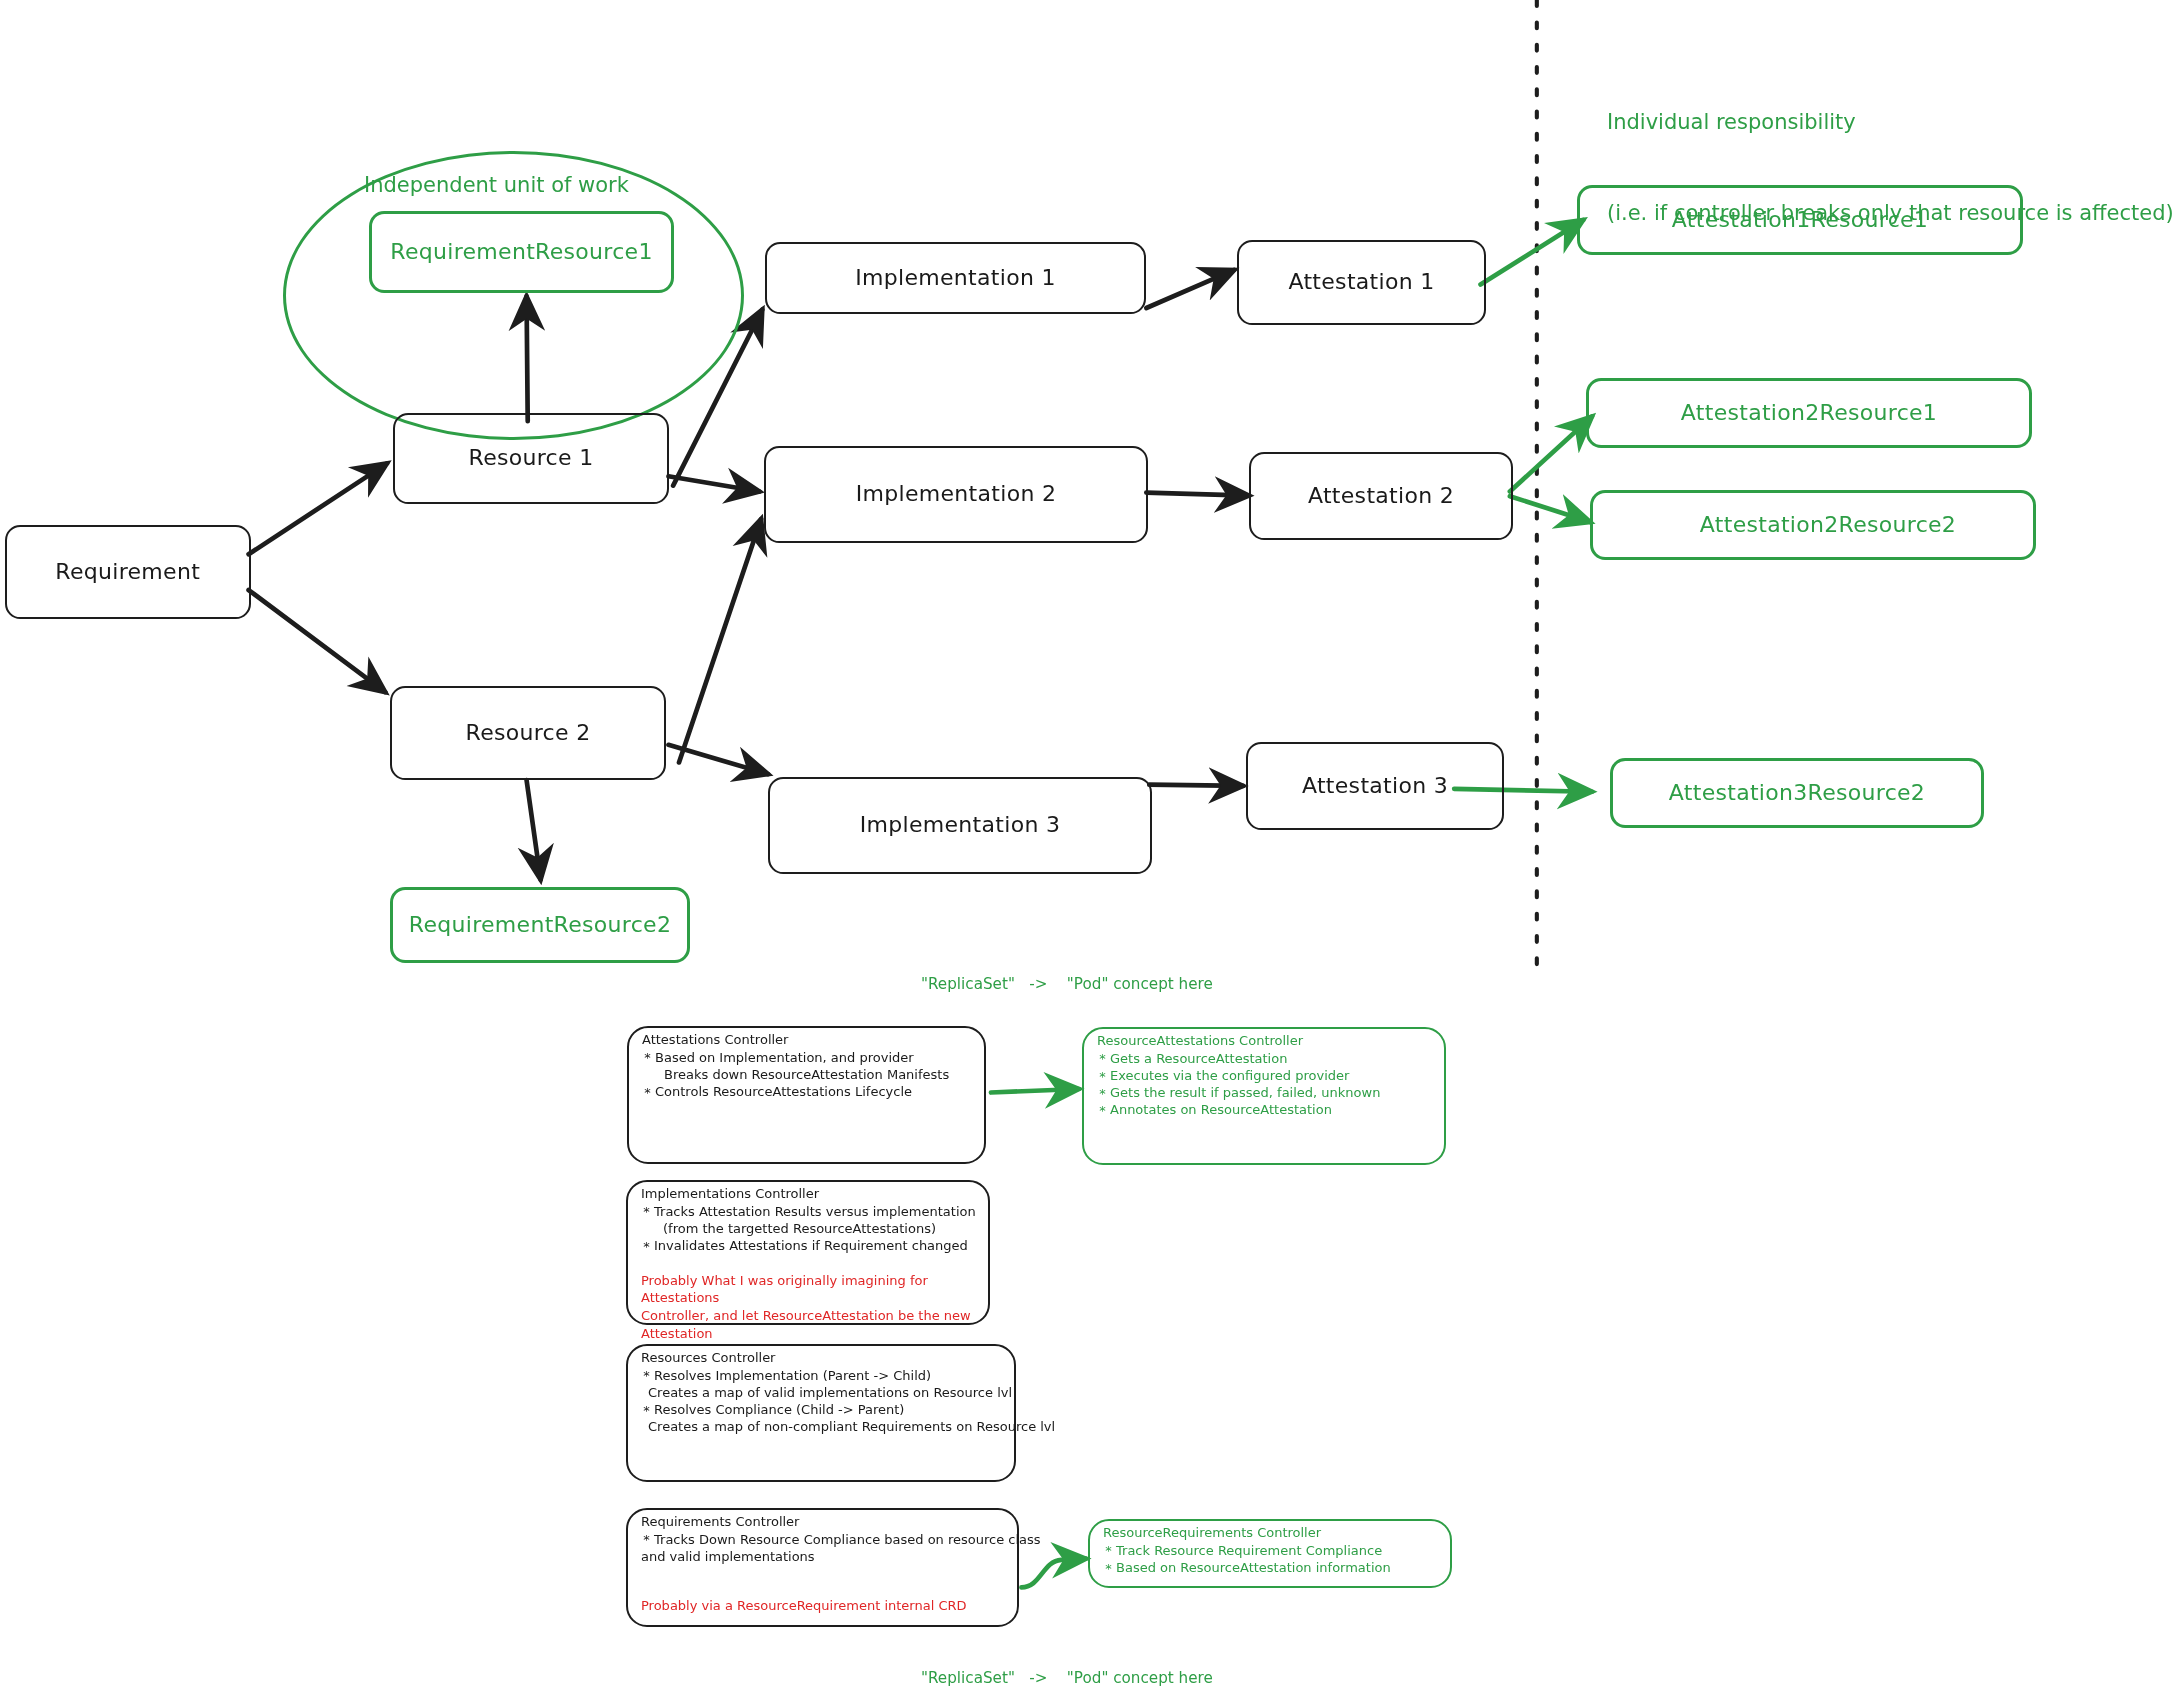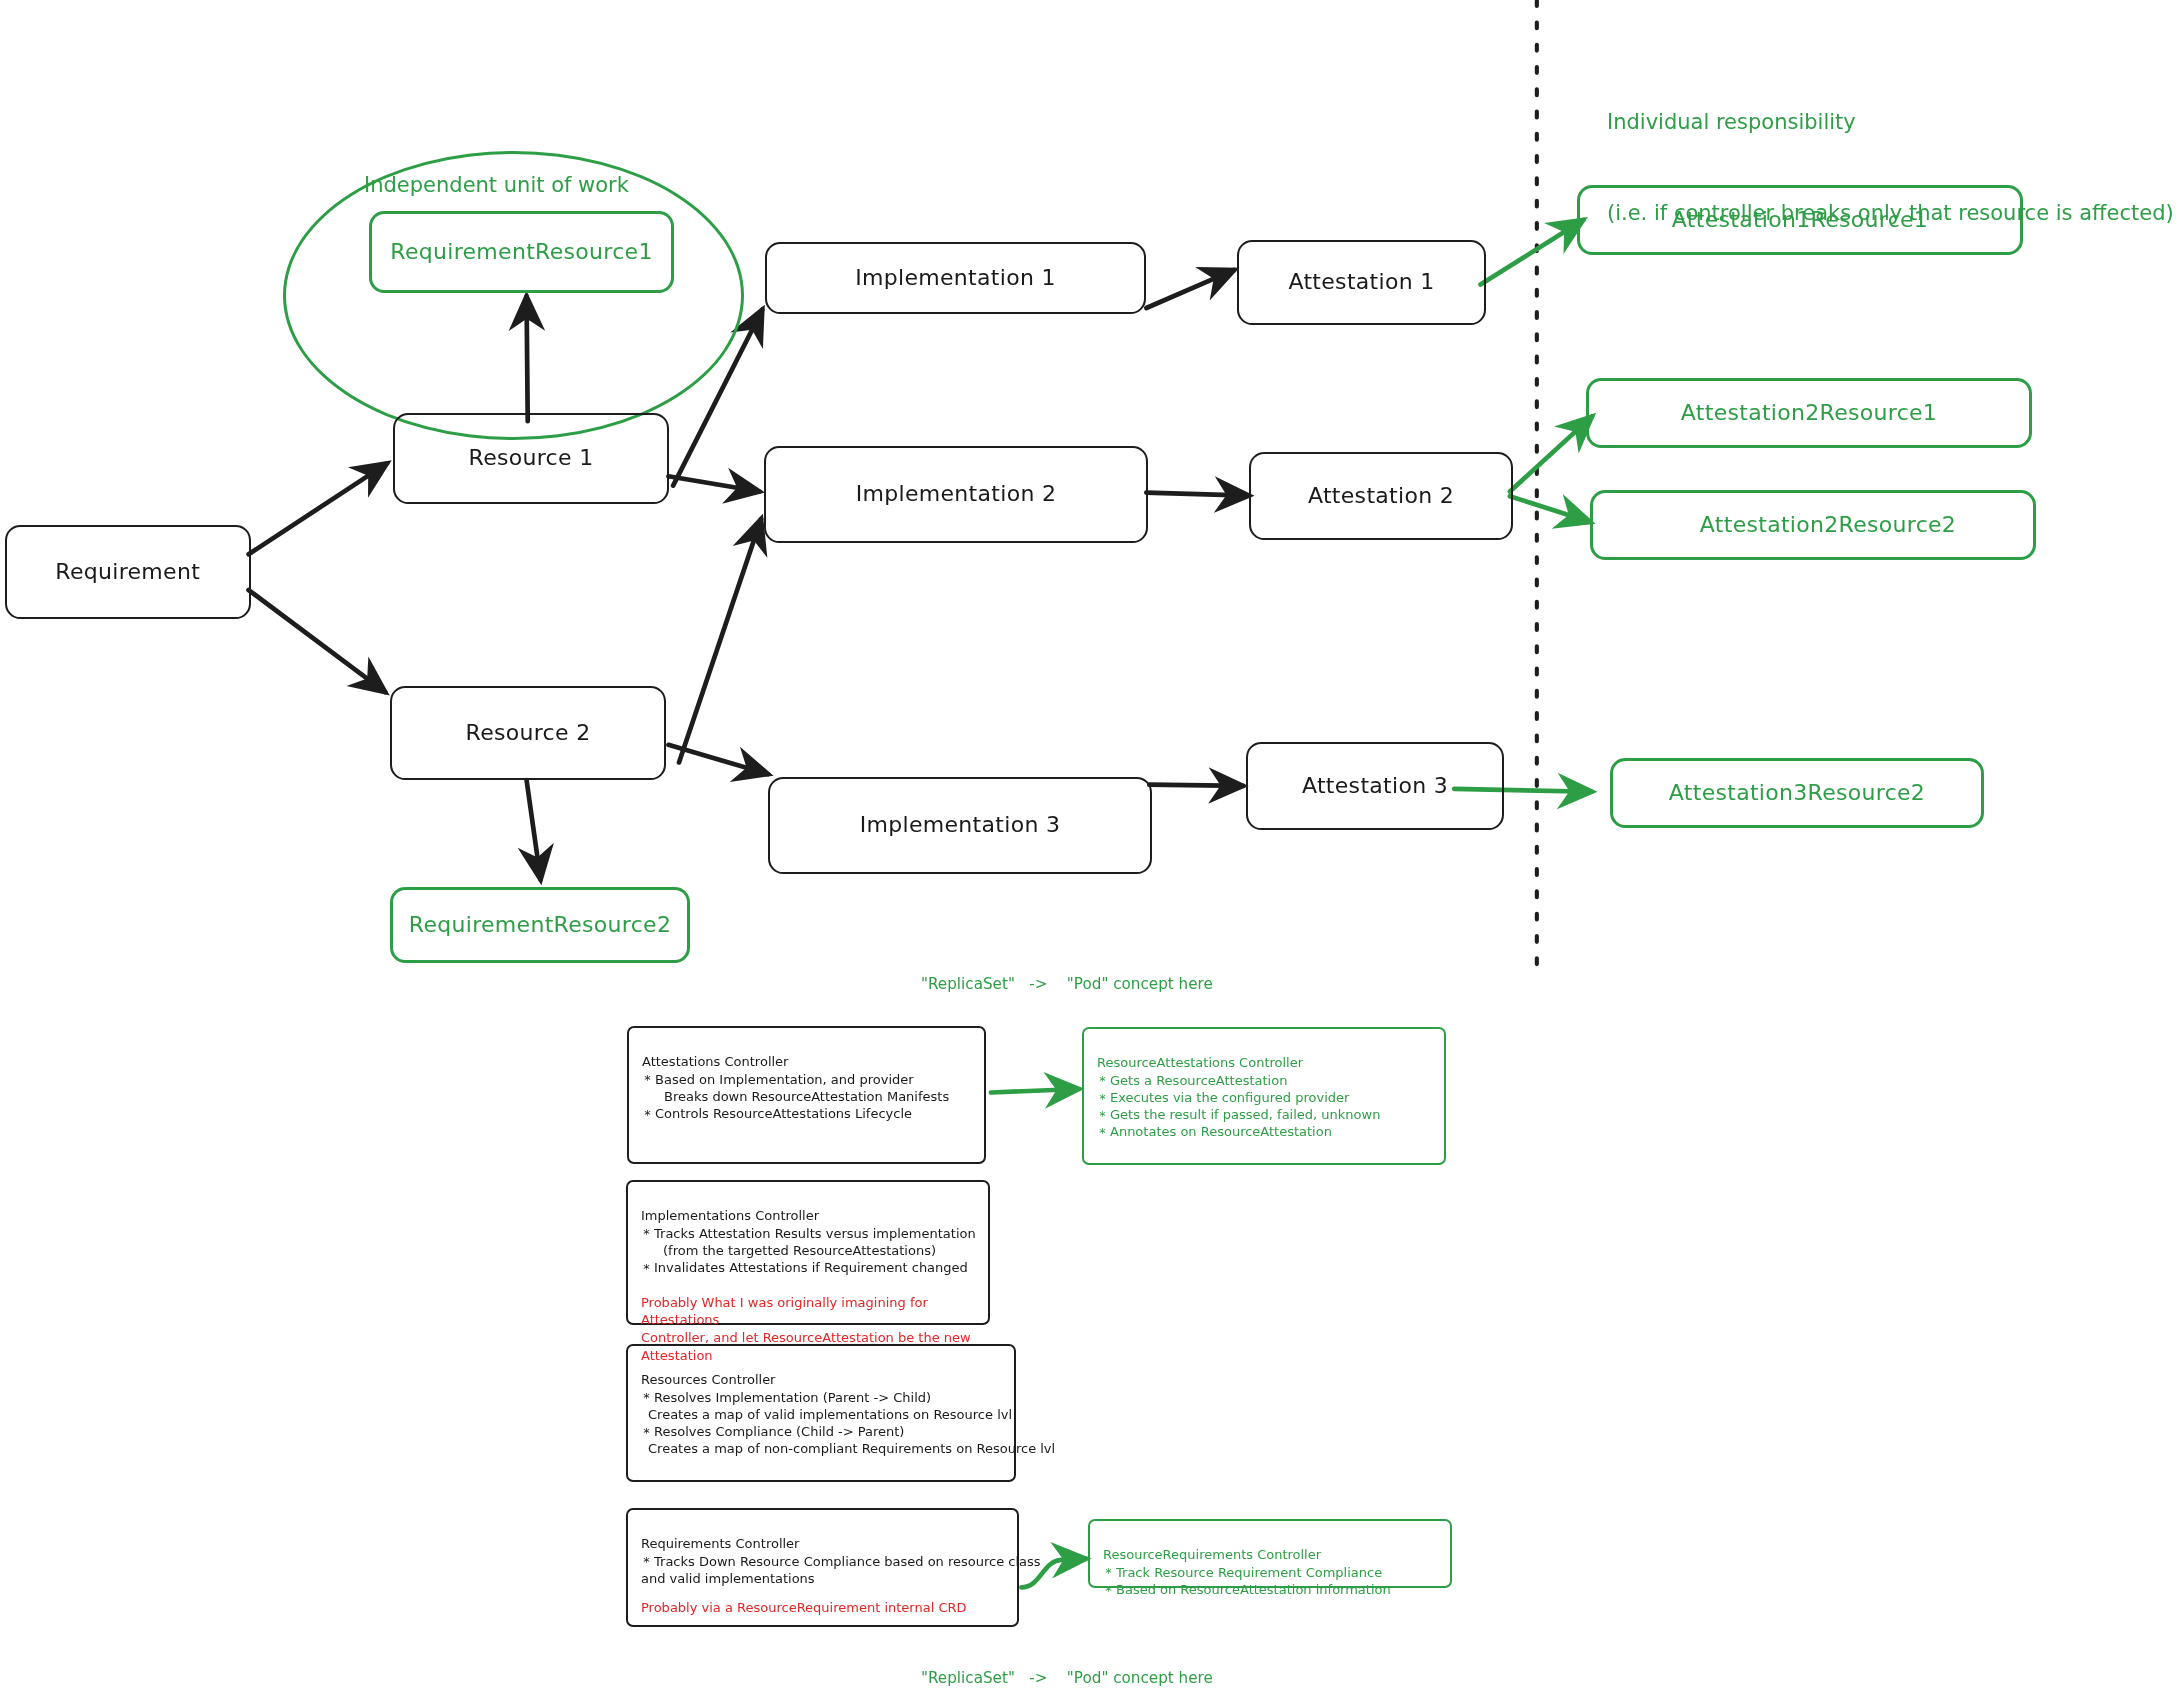--- a/index.html
+++ b/index.html
@@ -67,22 +67,22 @@
     line-height: 1.45;
     white-space: pre;
   }
   .note.small {
     font-size: 15.2px;
   }
   
   .panel {
     position: absolute;
     box-sizing: border-box;
-    border-radius: 7px;
-    padding: 26px 13px;
+    border-radius: 21px;
+    padding: 4px 13px;
     background: transparent;
   }
   .panel.black {
     border: 2.9px solid #1d1d1d;
     color: #1a1a1a;
   }
   .panel.green {
     border: 2.9px solid #2e9e46;
     color: #2e9e46;
   }
@@ -112,21 +112,21 @@
   .panel li.cont {
     padding-left: 22px;
   }
   .panel .red-note {
     color: #e02626;
     font-size: 13px;
     line-height: 1.35;
     margin-top: 17.6px;
     white-space: pre-line;
   }
-  .panel .red-note.tight { margin-top: 12px; }
+  .panel .red-note.tight { margin-top: 32px; }
 </style>
 </head>
 <body>
 
 <div id="canvas">
 
   <svg class="layer" viewBox="0 0 3723 2880">
     <defs>
       <marker id="ah-black" markerWidth="9" markerHeight="9" refX="7.4" refY="4.5" orient="auto">
         <path d="M0,0.6 L8.6,4.5 L0,8.4 L2.6,4.5 Z" fill="#1d1d1d"></path>

